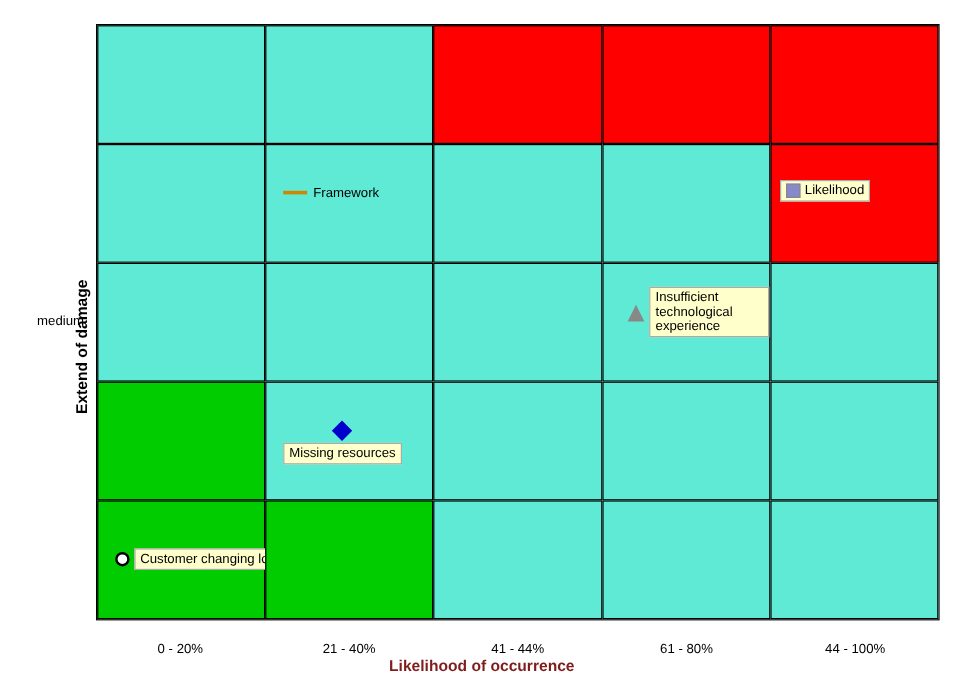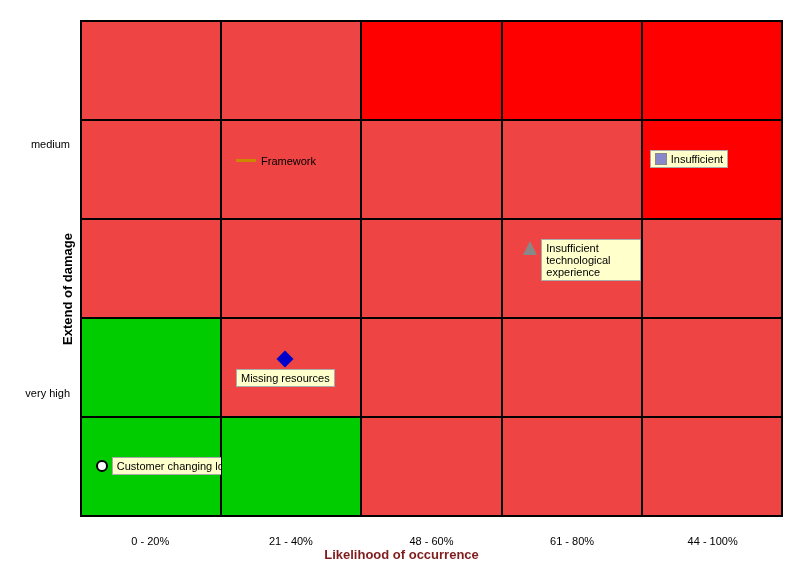--- a/index.html
+++ b/index.html
@@ -49,21 +49,21 @@
       grid-template-rows: repeat(5, 1fr);
       border: 1px solid #000;
     }
 
     .cell {
       border: 1px solid #000;
       position: relative;
     }
 
     .cell-green { background: #00cc00; }
-    .cell-yellow { background: #ef4444; }
+    .cell-yellow { background: #5eead4; }
     .cell-red { background: #ff0000; }
 
     .y-labels {
       position: absolute;
       left: -55px;
       top: 0;
       height: 100%;
       display: flex;
       flex-direction: column-reverse;
       justify-content: space-around;
@@ -117,21 +117,20 @@
   </style>
 </head>
 <body>
 
 <div class="chart-container">
   <div class="y-axis-label">Extend of damage</div>
 
   <div style="position:relative; width:100%; height:100%;">
 
     <div class="y-labels">
-      <div class="y-label">very high</div>
       <div class="y-label">medium</div>
     </div>
 
     <div class="grid">
 
       <div class="cell cell-yellow"></div>
       <div class="cell cell-yellow"></div>
       <div class="cell cell-red"></div>
       <div class="cell cell-red"></div>
       <div class="cell cell-red"></div>
@@ -143,30 +142,30 @@
           <div class="legend-line"></div>
           <span>Framework</span>
         </div>
       </div>
       <div class="cell cell-yellow"></div>
       <div class="cell cell-yellow"></div>
       <div class="cell cell-red">
 
         <div style="position:absolute; top:30%; left:5%; background:#ffffcc; border:1px solid #aaa; padding:2px 4px; font-size:11px; white-space:nowrap; display:flex; align-items:center; gap:4px;">
           <div style="width:12px; height:12px; background:#8888cc; border:1px solid #888; flex-shrink:0;"></div>
-          <span>Insufficient</span>
+          <span>Likelihood</span>
         </div>
       </div>
 
       <div class="cell cell-yellow"></div>
       <div class="cell cell-yellow"></div>
       <div class="cell cell-yellow"></div>
       <div class="cell cell-yellow">
 
-        <div style="position:absolute; top:20%; left:15%; display:flex; align-items:flex-start; gap:4px;">
+        <div style="position:absolute; top:20%; left:15%; display:flex; align-items:center; gap:4px;">
 
           <div style="width:0;height:0;border-left:7px solid transparent;border-right:7px solid transparent;border-bottom:14px solid #888888;flex-shrink:0;margin-top:2px;"></div>
           <div style="background:#ffffcc; border:1px solid #aaa; padding:2px 4px; font-size:11px;">Insufficient technological experience</div>
         </div>
       </div>
       <div class="cell cell-yellow"></div>
 
       <div class="cell cell-green"></div>
       <div class="cell cell-yellow">
 
@@ -190,20 +189,20 @@
       </div>
       <div class="cell cell-green"></div>
       <div class="cell cell-yellow"></div>
       <div class="cell cell-yellow"></div>
       <div class="cell cell-yellow"></div>
     </div>
 
     <div class="x-labels">
       <div class="x-label">0 - 20%</div>
       <div class="x-label">21 - 40%</div>
-      <div class="x-label">48 - 60%</div>
+      <div class="x-label">41 - 44%</div>
       <div class="x-label">61 - 80%</div>
       <div class="x-label">44 - 100%</div>
     </div>
   </div>
 
   <div class="x-axis-label">Likelihood of occurrence</div>
 </div>
 
 </body></html>

